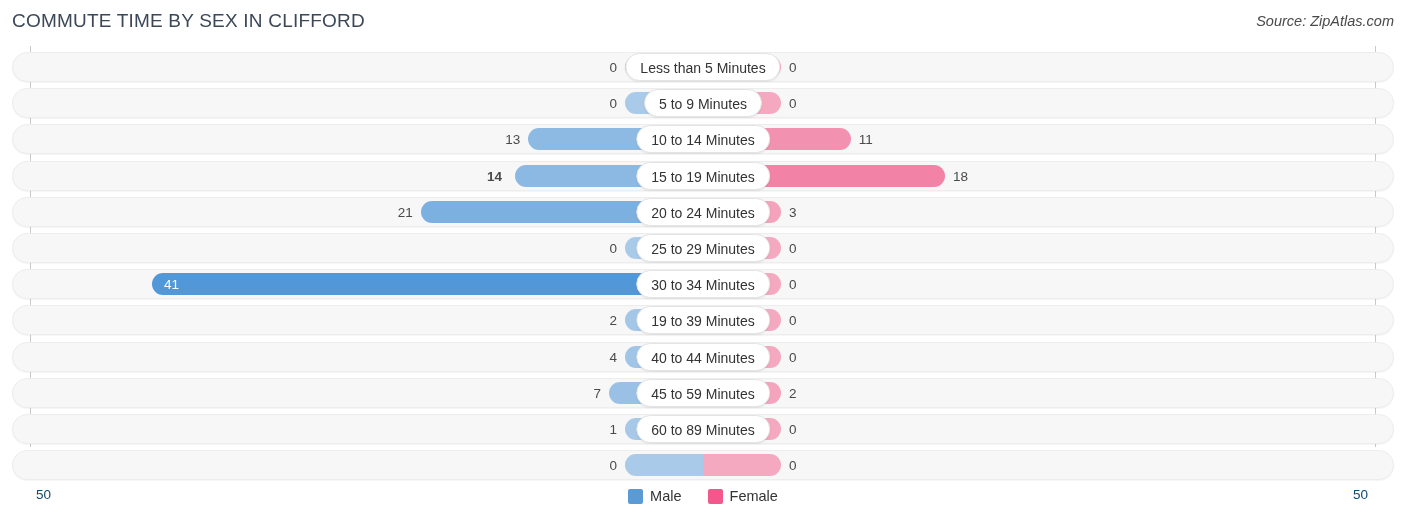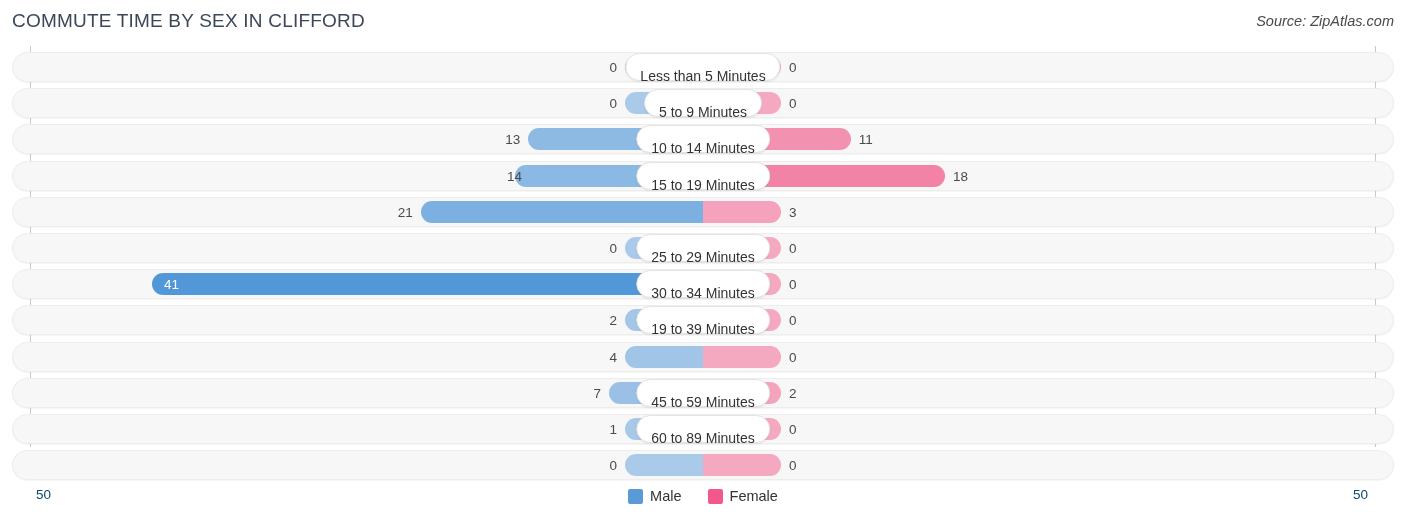--- a/index.html
+++ b/index.html
@@ -117,21 +117,21 @@
     position: absolute;
     top: 3px;
     height: 28px;
     line-height: 28px;
     background: #ffffff;
     border: 1px solid #e4e4e4;
     border-radius: 14px;
     font-size: 14px;
     color: #333333;
     text-align: left;
-    padding: 8px 14px;
+    padding: 0 14px;
     box-sizing: border-box;
     white-space: nowrap;
     transform: translateX(-50%);
     box-shadow: 0 1px 2px rgba(0,0,0,0.07);
   }
 
   
   .footer {
     position: absolute;
     left: 0;
@@ -207,30 +207,31 @@
         <div class="bar male" style="left: 528.28px; width: 174.72px; background: rgba(62, 140, 212, 0.573);"></div>
         <div class="bar female" style="left: 703px; width: 147.84px; background: rgba(241, 62, 118, 0.55);"></div>
         <div class="val male" style="left: 468.28px; width: 52px;">13</div>
         <div class="val female" style="left: 858.84px;">11</div>
         <div class="center-pill" style="left: 703px;">10 to 14 Minutes</div>
       </div>
       <div class="row">
         <div class="row-track"></div>
         <div class="bar male" style="left: 514.84px; width: 188.16px; background: rgba(62, 140, 212, 0.584);"></div>
         <div class="bar female" style="left: 703px; width: 241.92px; background: rgba(241, 62, 118, 0.627);"></div>
-        <div class="val male" style="left: 470px; width: 52px;">14</div>
+        <div class="val male" style="left: 450px; width: 52px; font-weight: bold;">14</div>
         <div class="val female" style="left: 952.92px;">18</div>
         <div class="center-pill" style="left: 703px;">15 to 19 Minutes</div>
       </div>
       <div class="row">
         <div class="row-track"></div>
         <div class="bar male" style="left: 420.76px; width: 282.24px; background: rgba(62, 140, 212, 0.663);"></div>
         <div class="bar female" style="left: 703px; width: 78px; background: rgba(241, 62, 118, 0.455);"></div>
         <div class="val male" style="left: 360.76px; width: 52px;">21</div>
         <div class="val female" style="left: 789px;">3</div>
+        <div class="center-pill" style="left: 703px;">20 to 24 Minutes</div>
       </div>
       <div class="row">
         <div class="row-track"></div>
         <div class="bar male" style="left: 625px; width: 78px; background: rgba(62, 140, 212, 0.42);"></div>
         <div class="bar female" style="left: 703px; width: 78px; background: rgba(241, 62, 118, 0.42);"></div>
         <div class="val male" style="left: 565px; width: 52px;">0</div>
         <div class="val female" style="left: 789px;">0</div>
         <div class="center-pill" style="left: 703px;">25 to 29 Minutes</div>
       </div>
       <div class="row">
@@ -248,20 +249,21 @@
         <div class="val male" style="left: 565px; width: 52px;">2</div>
         <div class="val female" style="left: 789px;">0</div>
         <div class="center-pill" style="left: 703px;">19 to 39 Minutes</div>
       </div>
       <div class="row">
         <div class="row-track"></div>
         <div class="bar male" style="left: 625px; width: 78px; background: rgba(62, 140, 212, 0.467);"></div>
         <div class="bar female" style="left: 703px; width: 78px; background: rgba(241, 62, 118, 0.42);"></div>
         <div class="val male" style="left: 565px; width: 52px;">4</div>
         <div class="val female" style="left: 789px;">0</div>
+        <div class="center-pill" style="left: 703px;">40 to 44 Minutes</div>
       </div>
       <div class="row">
         <div class="row-track"></div>
         <div class="bar male" style="left: 608.92px; width: 94.08px; background: rgba(62, 140, 212, 0.5);"></div>
         <div class="bar female" style="left: 703px; width: 78px; background: rgba(241, 62, 118, 0.443);"></div>
         <div class="val male" style="left: 548.92px; width: 52px;">7</div>
         <div class="val female" style="left: 789px;">2</div>
         <div class="center-pill" style="left: 703px;">45 to 59 Minutes</div>
       </div>
       <div class="row">

